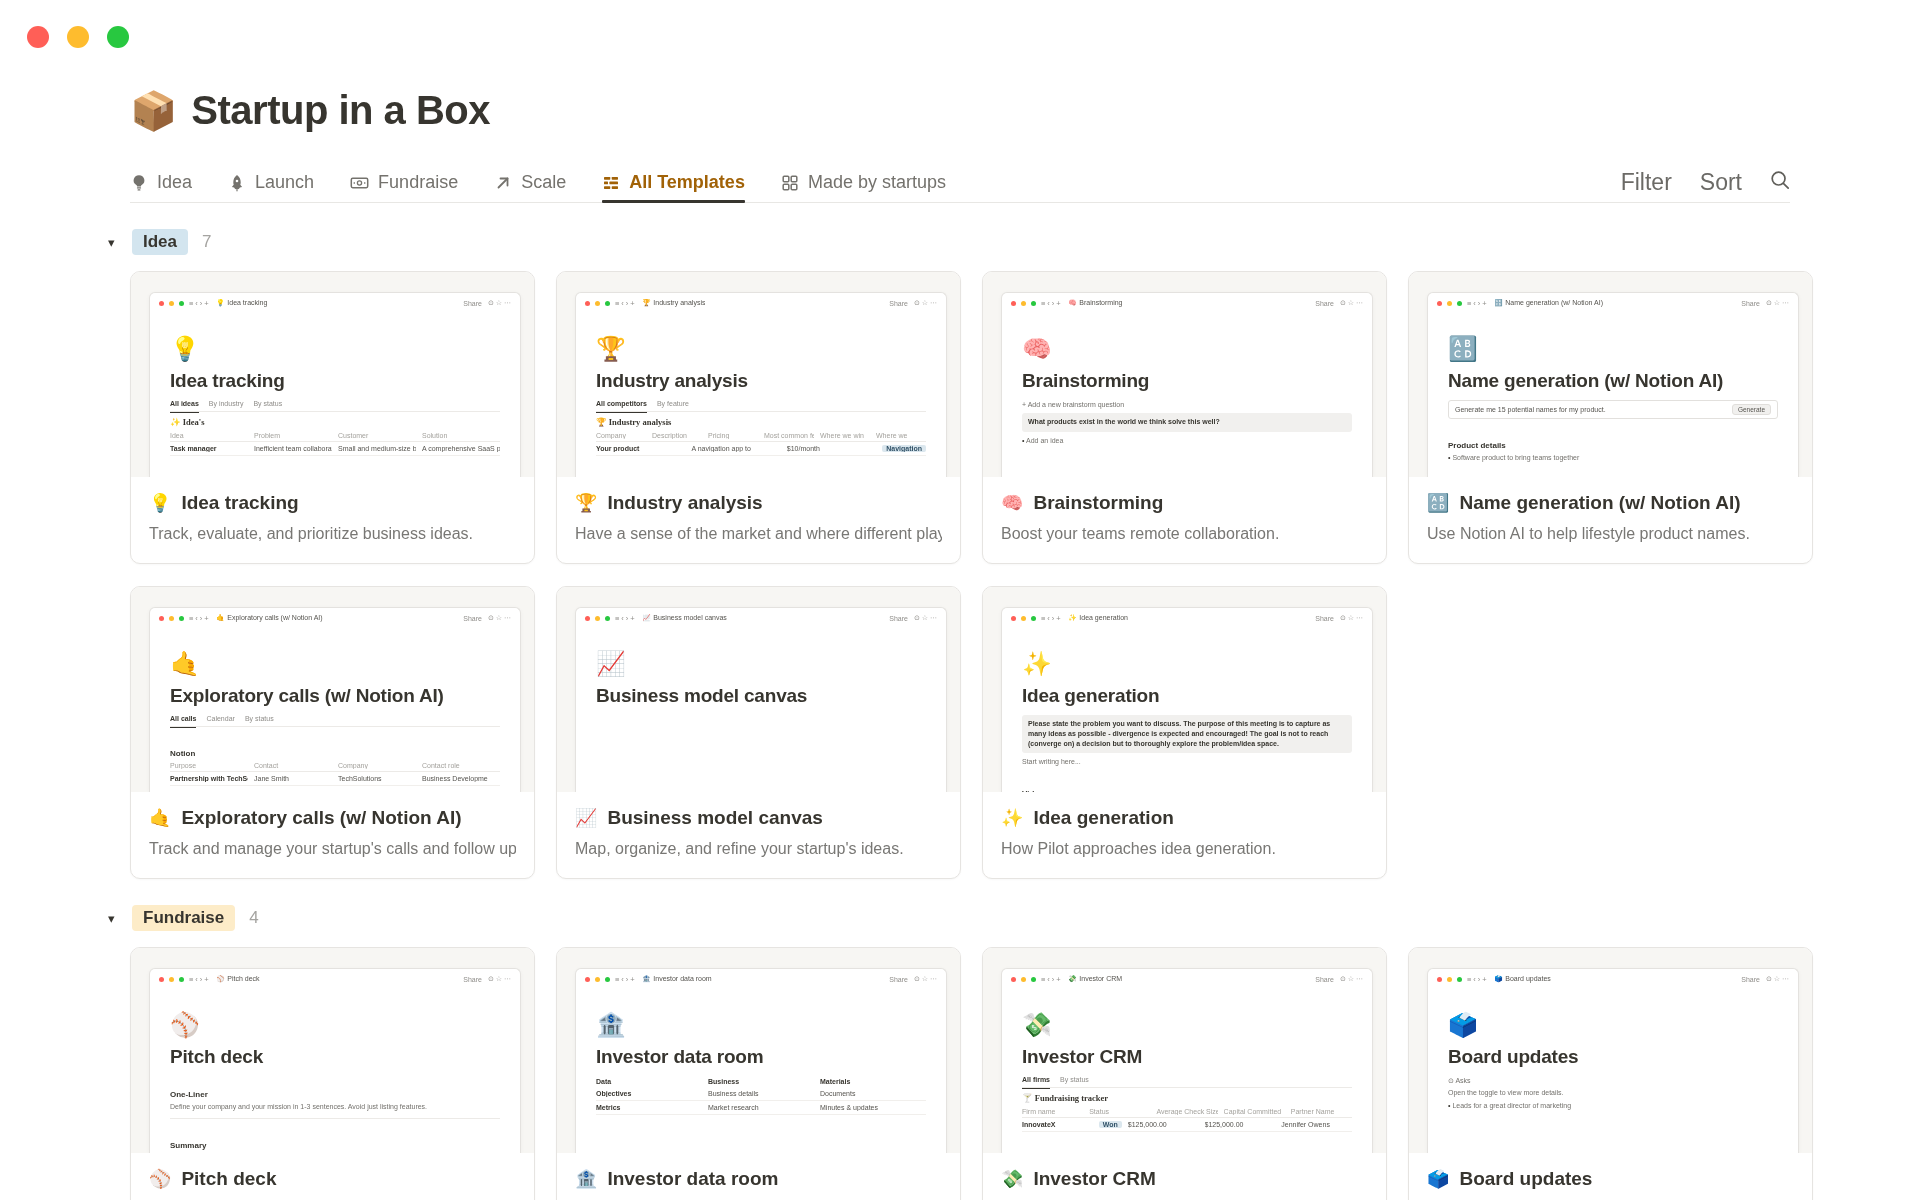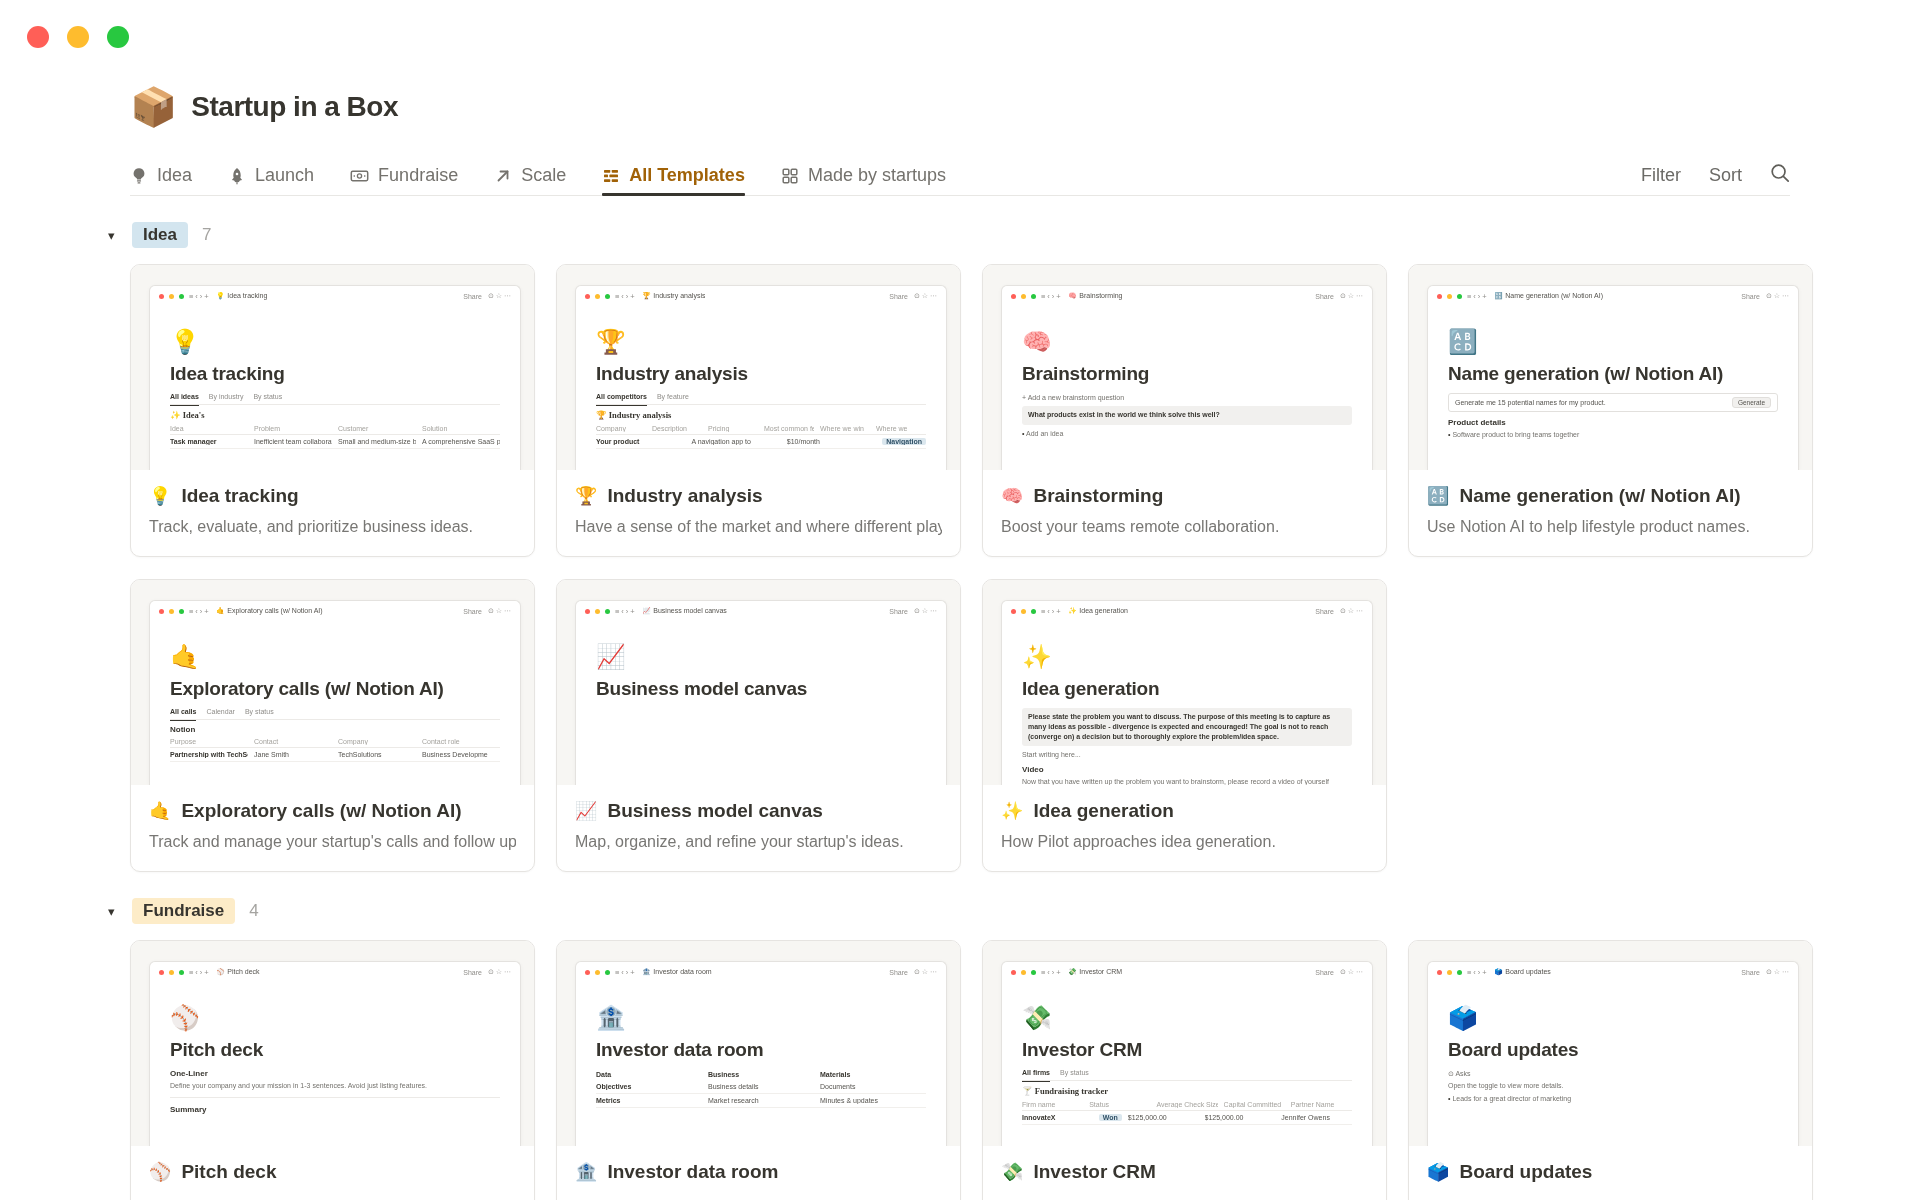--- a/index.html
+++ b/index.html
@@ -8,33 +8,33 @@
 
   
   .traffic { position:absolute; top:26px; left:27px; display:flex; gap:18px; }
   .traffic .dot { width:22px; height:22px; border-radius:50%; }
 
   .content { padding:88px 130px 0; }
 
   
   .page-title-row { display:flex; align-items:center; gap:14px; }
   .page-emoji { font-size:38px; line-height:1; }
-  h1.page-title { font-size:28px; font-weight:700; letter-spacing:-0.5px; color:#37352f; }
+  h1.page-title { font-size:40px; font-weight:700; letter-spacing:-0.5px; color:#37352f; }
 
   
   .tabbar { display:flex; align-items:center; margin-top:30px; height:40px;
     border-bottom:1px solid #e8e7e4; }
   .tab { display:flex; align-items:center; gap:9px; height:100%; margin-right:36px;
     position:relative; color:#74726d; font-size:18px; font-weight:500; cursor:pointer; }
   .tab svg { display:block; }
   .tab.active { color:#a16207; font-weight:700; }
   .tab.active::after { content:''; position:absolute; left:0; right:0; bottom:-1px;
     height:3px; background:#37352f; border-radius:1px; }
   .nav-right { margin-left:auto; display:flex; align-items:center; gap:28px;
-    color:#6b6a66; font-size:18px; }
+    color:#6b6a66; font-size:23px; }
   .nav-right .nav-btn { cursor:pointer; }
 
   
   .sec-head { display:flex; align-items:center; margin-top:26px; margin-left:-22px; }
   .tri { font-size:13px; color:#37352f; margin-right:10px; width:14px; cursor:pointer; }
   .badge { display:inline-block; padding:3px 11px; border-radius:4px; font-size:17px;
     font-weight:600; color:#37352f; }
   .count { margin-left:14px; font-size:17px; color:#a5a4a1; font-weight:500; }
 
   .grid { display:grid; grid-template-columns:repeat(4,405px); column-gap:21px;
@@ -57,21 +57,21 @@
   .mini-heading { font-size:19px; font-weight:700; margin-top:9px; letter-spacing:-0.2px;
     color:#37352f; white-space:nowrap; overflow:hidden; }
   .mini-lines { margin-top:8px; font-size:7px; color:#73716c; }
 
   
   .t-tabs { display:flex; gap:10px; color:#8f8d89; border-bottom:1px solid #eceae7;
     padding-bottom:4px; margin-bottom:5px; white-space:nowrap; }
   .t-tabs span:first-child { color:#37352f; font-weight:700; border-bottom:1.5px solid #37352f;
     margin-bottom:-5.5px; padding-bottom:4px; }
   .t-section { font-weight:700; color:#37352f; font-size:8.5px; margin:5px 0 3px;font-family:Liberation Serif, serif; }
-  .t-bold { font-weight:700; color:#37352f; font-size:8px; margin:5px 0 2px; }
+  .t-bold { font-weight:700; color:#37352f; font-size:8px; margin:22px 0 2px; }
   .t-text { margin:3px 0; line-height:1.35; }
   .t-cols { display:flex; gap:6px; color:#a4a29d; border-bottom:1px solid #eceae7;
     padding:2px 0; }
   .t-cols span { flex:1; white-space:nowrap; overflow:hidden; }
   .t-headrow { display:flex; gap:6px; color:#37352f; font-weight:700; padding:2px 0; }
   .t-headrow span { flex:1; white-space:nowrap; overflow:hidden; }
   .t-row { display:flex; gap:6px; color:#55534e; padding:3px 0; border-bottom:1px solid #f1efec; }
   .t-row span { flex:1; white-space:nowrap; overflow:hidden; }
   .t-row span:first-child { font-weight:600; color:#37352f; }
   .t-row .chip { flex:none; background:#dbe7ee; color:#2f5066; border-radius:2px;

